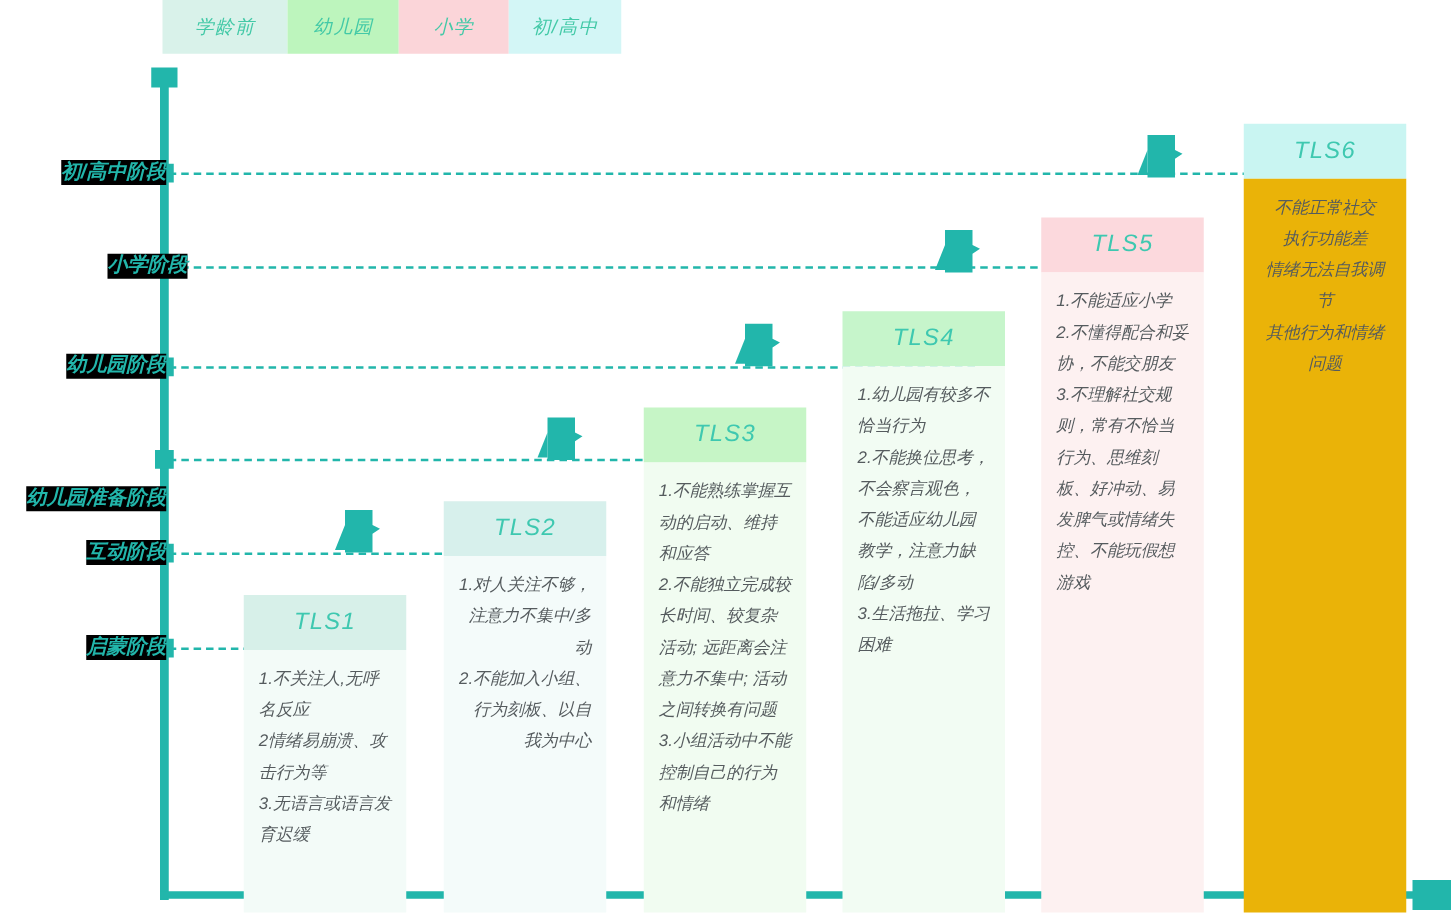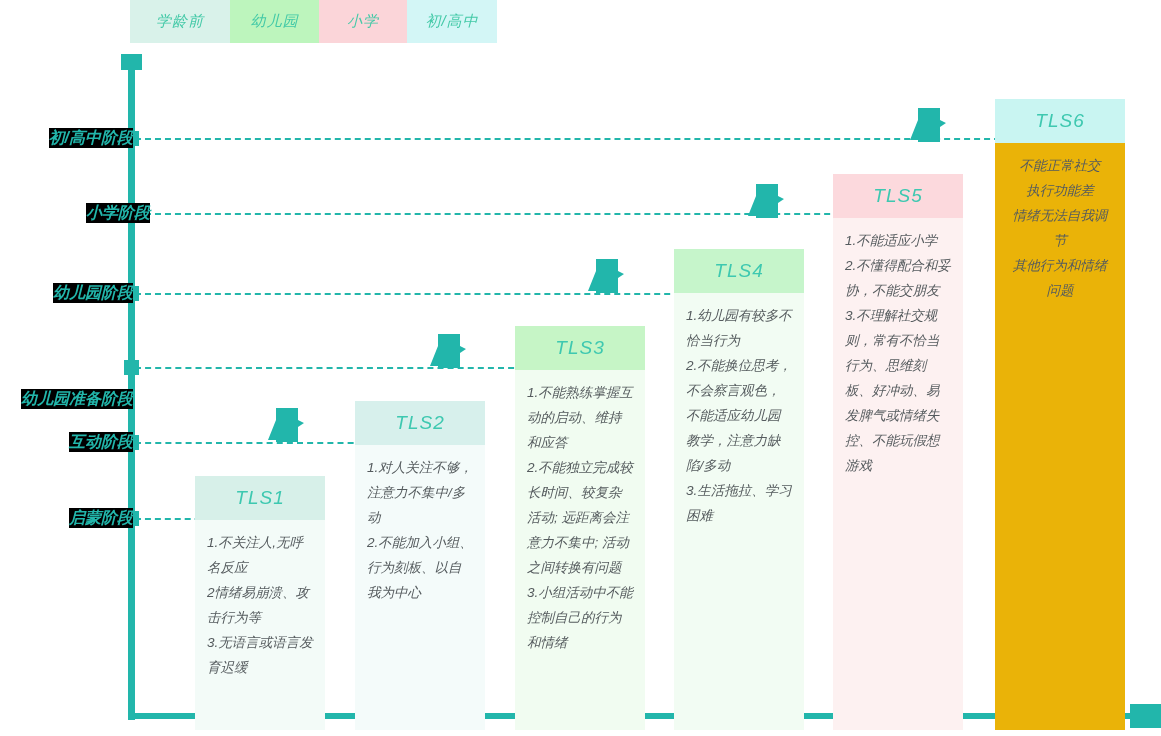--- a/index.html
+++ b/index.html
@@ -152,21 +152,21 @@
 
   <div id="card-layer">
       <div class="card c-mint" style="left: 195px; top: 476px; height: 244px;">
         <div class="card-head">TLS1</div>
         <div class="card-body" style="height: 200px;">1.不关注人,无呼名反应
 2情绪易崩溃、攻击行为等
 3.无语言或语言发育迟缓</div>
       </div>
       <div class="card c-mint2" style="left: 355px; top: 401px; height: 319px;">
         <div class="card-head">TLS2</div>
-        <div class="card-body" style="height: 275px;">1.对人关注不够，注意力不集中/多动
+        <div class="card-body" style="height: 275px; text-align: right;">1.对人关注不够，注意力不集中/多动
 2.不能加入小组、行为刻板、以自我为中心</div>
       </div>
       <div class="card c-green" style="left: 515px; top: 326px; height: 394px;">
         <div class="card-head">TLS3</div>
         <div class="card-body" style="height: 350px;">1.不能熟练掌握互动的启动、维持和应答
 2.不能独立完成较长时间、较复杂活动; 远距离会注意力不集中; 活动之间转换有问题
 3.小组活动中不能控制自己的行为和情绪</div>
       </div>
       <div class="card c-green2" style="left: 674px; top: 249px; height: 471px;">
         <div class="card-head">TLS4</div>

